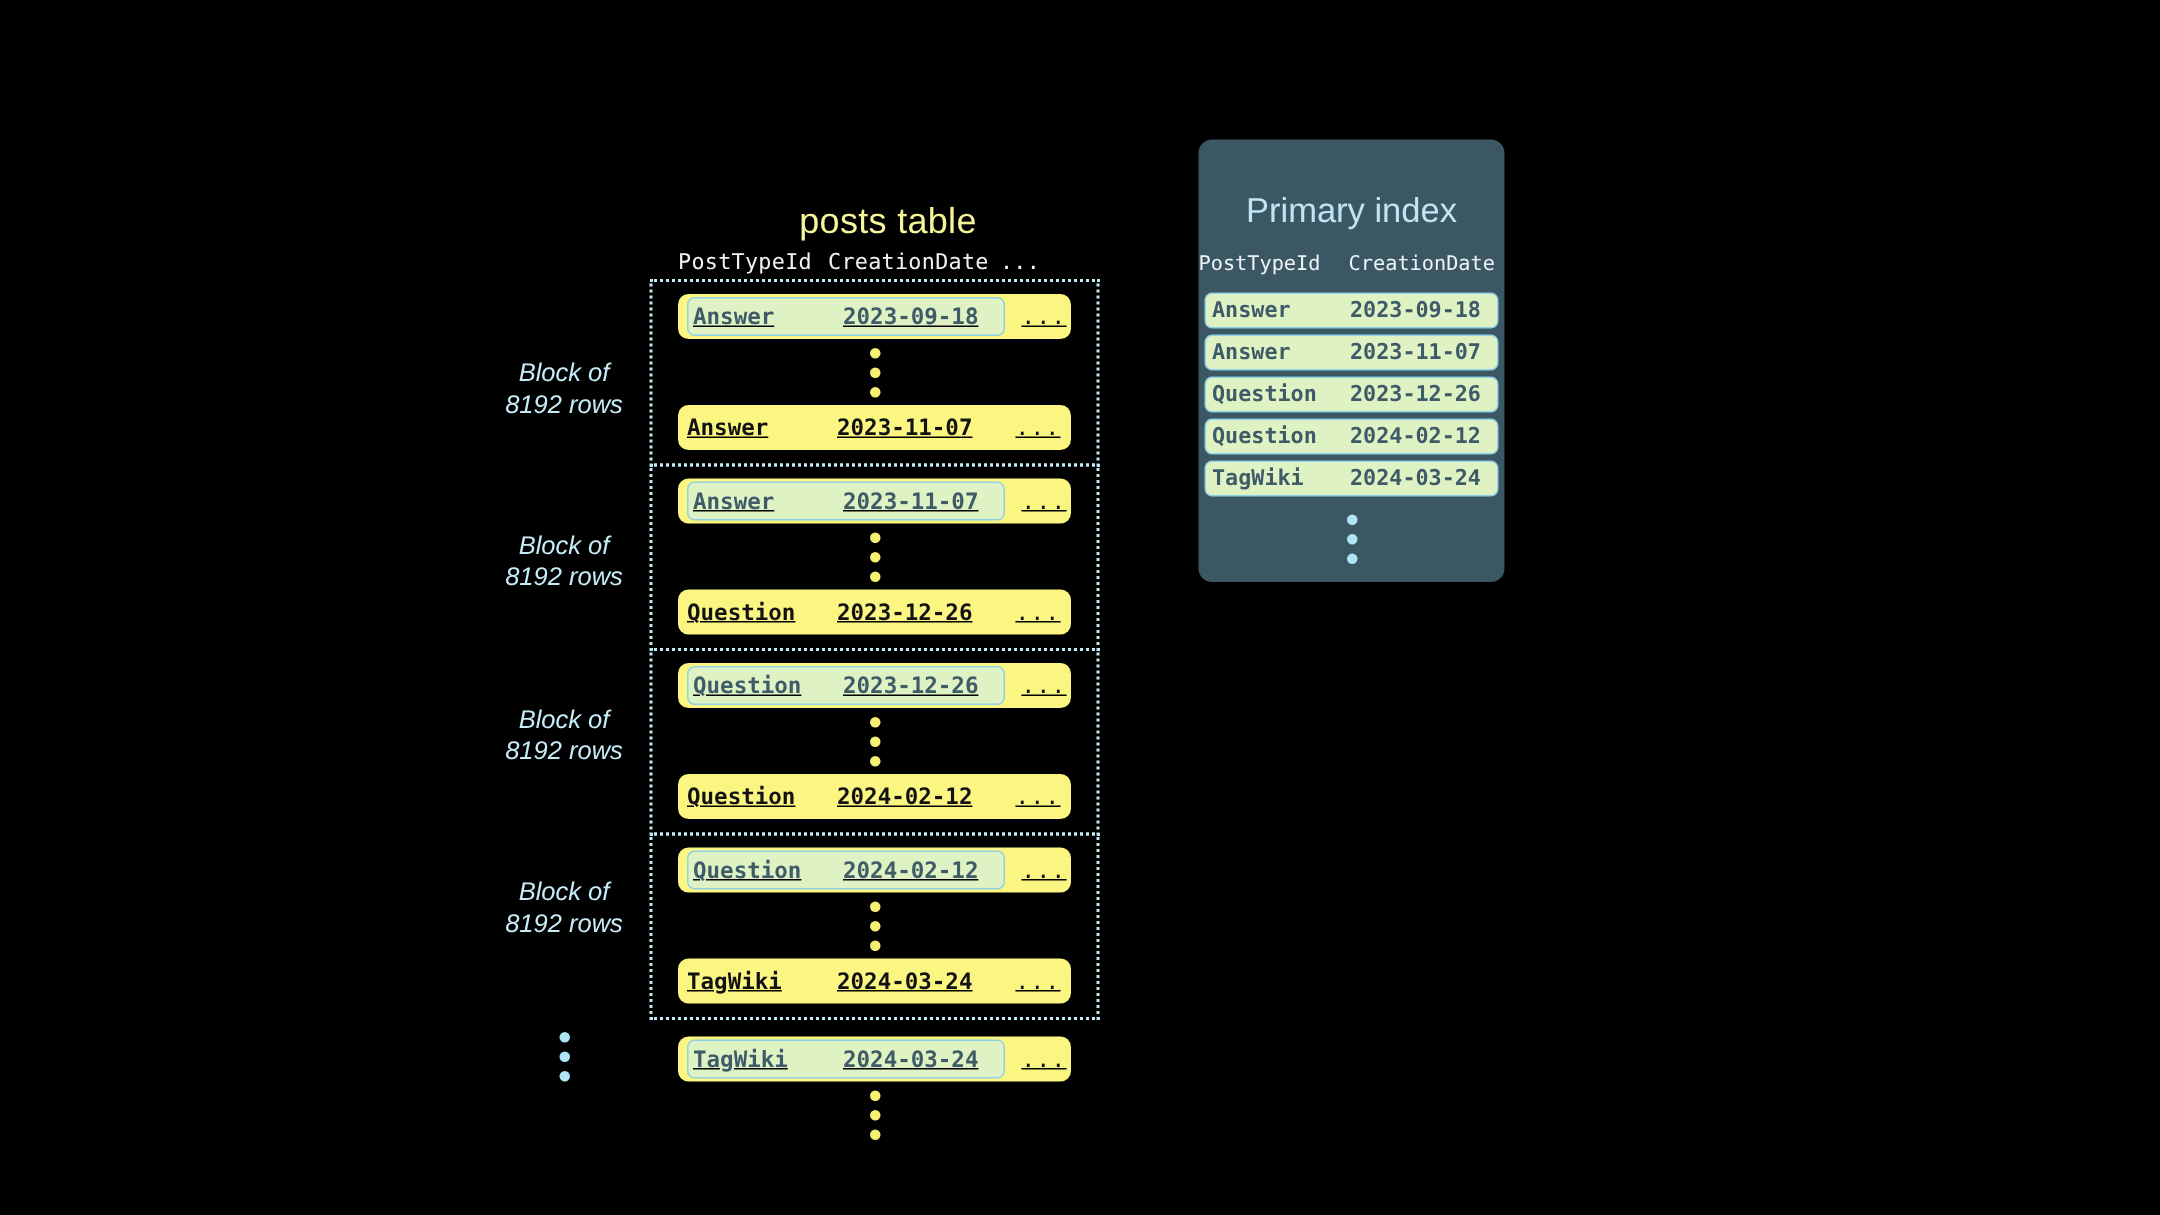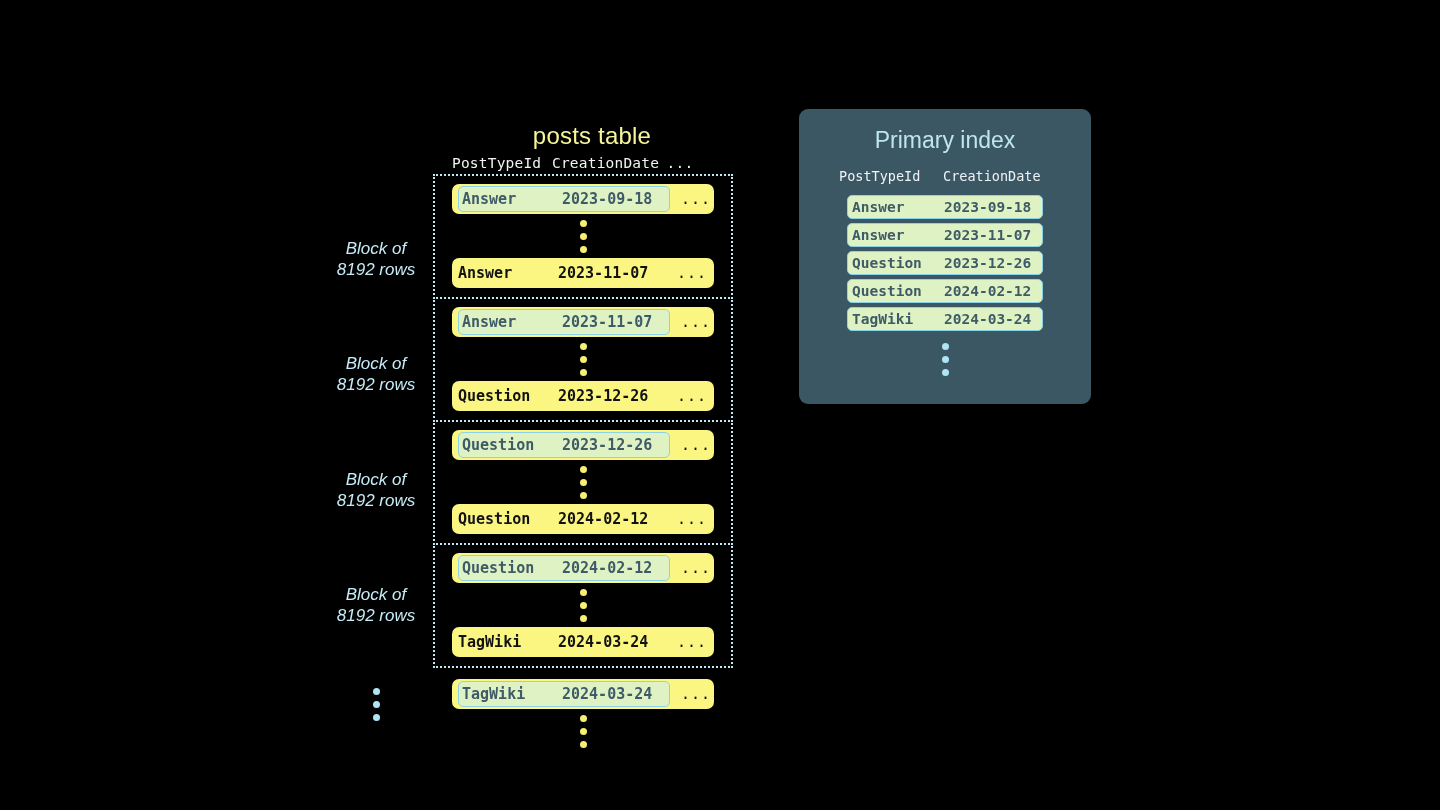--- a/index.html
+++ b/index.html
@@ -13,22 +13,23 @@
     position: relative;
     overflow: hidden;
     font-family: "Liberation Sans", sans-serif;
     -webkit-font-smoothing: antialiased;
   }
 
   
   #posts-table-group {
     position: absolute;
     left: 433px;
-    top: 120px;
+    top: 132px;
     width: 300px;
+    text-decoration: underline;
   }
   .table-title {
     font-size: 24px;
     color: #f7f59a;
     text-align: center;
     letter-spacing: .2px;
     height: 32px;
     line-height: 32px;
     margin-left: 18px;
   }
@@ -145,27 +146,27 @@
     position: absolute;
     left: 351px;
     top: 682px;
     width: 50px;
   }
 
   
   #primary-index-panel {
     position: absolute;
     left: 799px;
-    top: 109px;
-    width: 292px;
+    top: 93px;
+    width: 204px;
     height: 295px;
     background: #3c5764;
     border-radius: 9px;
     box-sizing: border-box;
-    padding-top: 16px;
+    padding-top: 32px;
   }
   .idx-title {
     color: #bfe4f2;
     font-size: 23px;
     text-align: center;
     height: 30px;
     line-height: 30px;
   }
   .idx-header {
     font-family: "DejaVu Sans Mono", monospace;

